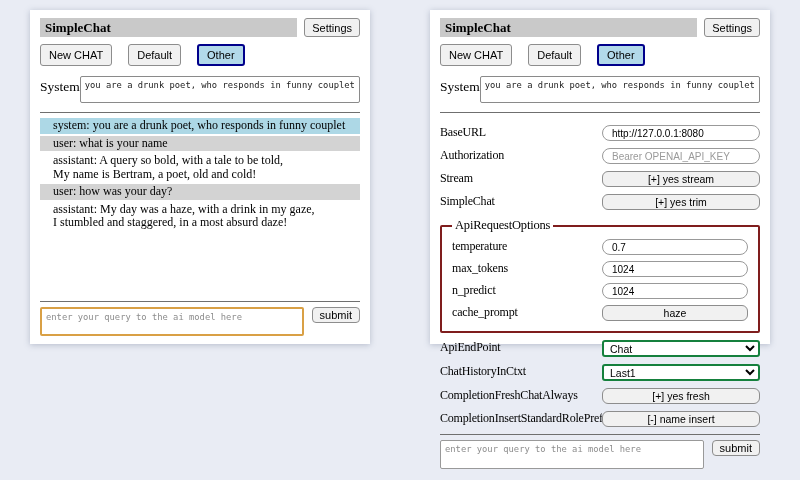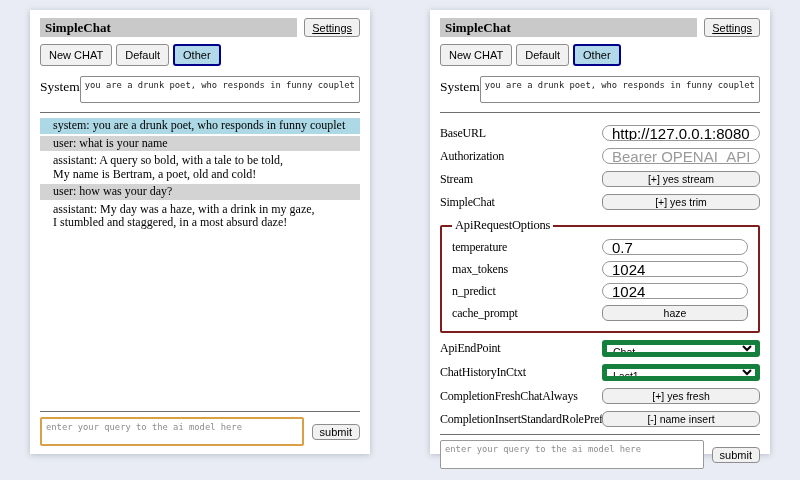--- a/index.html
+++ b/index.html
@@ -7,40 +7,40 @@
     --user-msg-bg:#d3d3d3; --selected-session-border:#00008b;
     --selected-session-bg:#b2d9ea; --focus-border:#d9a045;
   }
   *{box-sizing:border-box;}
   html,body{margin:0;padding:0;}
   body{
     width:800px;height:480px;background:var(--page-bg);
     font-family:"Liberation Serif",serif;position:relative;overflow:hidden;
   }
   .panel{
-    position:absolute;top:10px;width:340px;height:444px;background:#fff;
+    position:absolute;top:10px;width:340px;height:334px;background:#fff;
     box-shadow:0 1px 6px rgba(90,100,130,.35);
     padding:5px 10px 8px 10px;display:flex;flex-direction:column;
   }
   .panel-chat{left:30px;}
   .panel-settings{left:430px;}
 
   
   .titlebar{display:flex;gap:7px;align-items:stretch;margin-top:3px;}
   .title-strip{
     flex:1;background:var(--titlebar-bg);font-weight:bold;font-size:13px;
     padding:2px 5px;line-height:15px;
   }
   button{
     font-family:"Liberation Sans",sans-serif;font-size:11px;color:#000;
     background:#f1f1f1;border:1px solid #8d8d8d;border-radius:3px;
     padding:1px 8px;line-height:14px;cursor:pointer;
   }
-  .titlebar button{padding:0 7px;text-decoration:underline;}
-  .toolbar{display:flex;gap:4px;margin-top:7px;}
+  .titlebar button{padding:0 7px;}
+  .toolbar{display:flex;gap:16px;margin-top:7px;}
   .toolbar button{padding:2px 8px;}
   .toolbar button.selected{
     background:var(--selected-session-bg);
     border:2px solid var(--selected-session-border);
   }
 
   
   .system-row{display:flex;margin-top:10px;align-items:flex-start;}
   .system-row label{font-size:13.5px;padding-top:3px;}
   textarea{
@@ -55,42 +55,42 @@
 
   
   .chat-area{flex:1;overflow:hidden;font-size:12px;line-height:1.13;}
   .msg{padding:1px 13px;margin-bottom:2px;white-space:pre-line;}
   .msg.role-system{background:var(--system-msg-bg);}
   .msg.role-user{background:var(--user-msg-bg);}
 
   
   .bottom{margin-top:auto;}
   .bottom hr{margin:0 0 5px 0;}
-  .query-row{display:flex;gap:8px;align-items:center;}
+  .query-row{display:flex;gap:8px;align-items:flex-start;}
   .query-row textarea{flex:1;height:29px;border:1px solid #999;}
   .panel-chat .query-row textarea{border:2px solid var(--focus-border);}
   .query-row button{padding:0 7px;font-size:11px;border-radius:4px;}
 
   
   .settings{flex:1;font-size:12px;}
   .srow{
-    display:flex;justify-content:space-between;align-items:center;
+    display:flex;justify-content:space-between;align-items:flex-start;
     margin:7px 0;min-height:15px;
   }
   .srow>label{letter-spacing:-0.2px;white-space:nowrap;overflow:hidden;min-width:0;flex:1;}
   .ctl{width:158px;flex:0 0 158px;}
   input.ctl{
     height:16px;border:1px solid #999;border-radius:8px;padding:1px 9px;
-    font-family:"Liberation Sans",sans-serif;font-size:15px;color:#000;outline:none;
+    font-family:"Liberation Sans",sans-serif;font-size:10px;color:#000;outline:none;
   }
   input.ctl::placeholder{color:#9a9a9a;}
   button.ctl{height:16px;padding:0 4px;font-size:10.5px;line-height:13px;border-radius:6px;}
   select.ctl{
     height:17px;font-family:"Liberation Sans",sans-serif;font-size:10.5px;
-    border:5px solid #15803d;border-radius:3px;background:#fff;padding:0 2px;
+    border:2px solid #15803d;border-radius:3px;background:#fff;padding:0 2px;
   }
   fieldset{
     border:2px solid #7f1d1d;border-radius:2px;margin:8px 0 7px 0;
     padding:0px 10px 4px 10px;
   }
   legend{font-size:12.5px;padding:0 3px;letter-spacing:-0.2px;}
   fieldset .ctl{width:146px;flex:0 0 146px;}
   fieldset .srow{margin:6px 0;}
 </style>
 </head>

